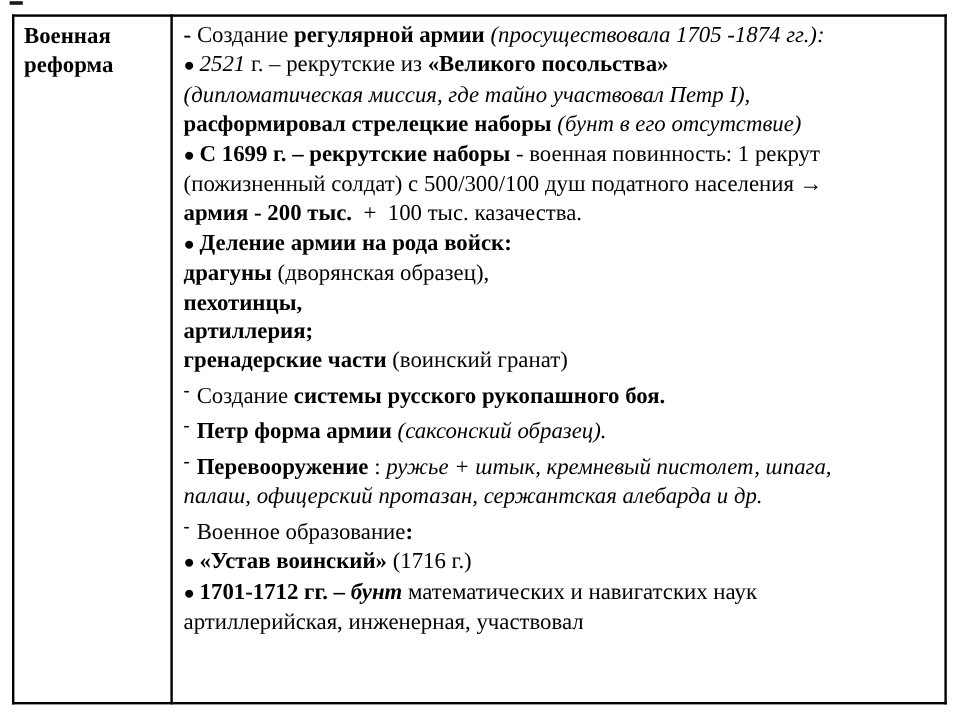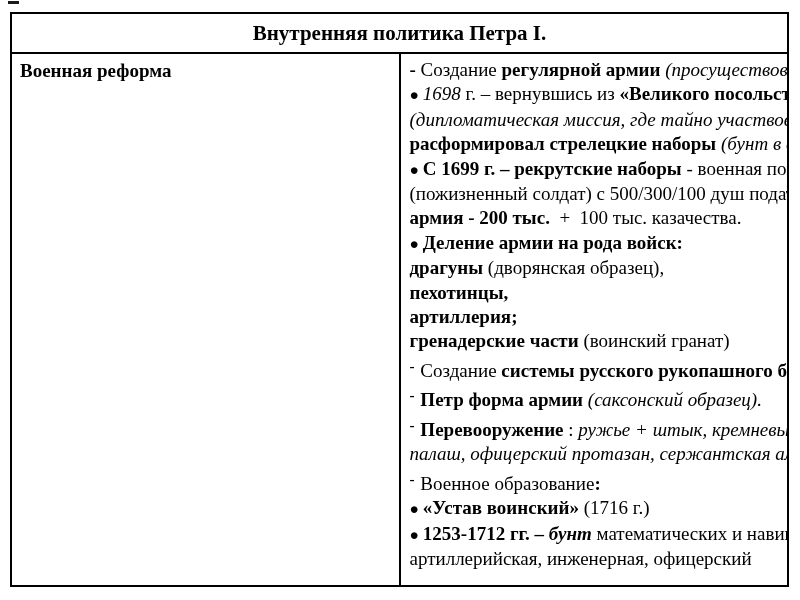--- a/index.html
+++ b/index.html
@@ -72,42 +72,39 @@
   .bullet { font-size: 0.82em; }
 </style>
 </head>
 <body>
 
 <div class="slide">
   <div class="top-dash"></div>
   <table class="main-table">
     <tbody>
       <tr>
-        <td class="title-cell" colspan="2">Внутренняя политика Петра I.</td>
-      </tr>
-      <tr>
         <td class="left-cell">Военная реформа</td>
         <td class="right-cell">
             <div class="line"><span class="b">- </span><span>Создание </span><span class="b">регулярной армии </span><span class="i">(просуществовала 1705 -1874 гг.):</span></div>
-            <div class="line"><span class="bullet">● </span><span class="i">1698</span><span> г. – вернувшись из </span><span class="b">«Великого посольства»</span></div>
+            <div class="line"><span class="bullet">● </span><span class="i">2521</span><span> г. – рекрутские из </span><span class="b">«Великого посольства»</span></div>
             <div class="line"><span class="i">(дипломатическая миссия, где тайно участвовал Петр I),</span></div>
             <div class="line"><span class="b">расформировал стрелецкие наборы </span><span class="i">(бунт в его отсутствие)</span></div>
             <div class="line"><span class="bullet">● </span><span class="b">С 1699 г. – рекрутские наборы </span><span>- военная повинность: 1 рекрут</span></div>
             <div class="line"><span>(пожизненный солдат) с 500/300/100 душ податного населения →</span></div>
             <div class="line"><span class="b">армия - 200 тыс.</span><span>  +  100 тыс. казачества.</span></div>
             <div class="line"><span class="bullet">● </span><span class="b">Деление армии на рода войск:</span></div>
             <div class="line"><span class="b">драгуны </span><span>(дворянская образец),</span></div>
             <div class="line"><span class="b">пехотинцы,</span></div>
             <div class="line"><span class="b">артиллерия;</span></div>
             <div class="line"><span class="b">гренадерские части </span><span>(воинский гранат)</span></div>
             <div class="line"><span class="sup">- </span><span>Создание </span><span class="b">системы русского рукопашного боя.</span></div>
             <div class="line"><span class="sup">- </span><span class="b">Петр форма армии </span><span class="i">(саксонский образец).</span></div>
             <div class="line"><span class="sup">- </span><span class="b">Перевооружение </span><span>: </span><span class="i">ружье + штык, кремневый пистолет, шпага,</span></div>
             <div class="line"><span class="i">палаш, офицерский протазан, сержантская алебарда и др.</span></div>
             <div class="line"><span class="sup">- </span><span>Военное образование</span><span class="b">:</span></div>
             <div class="line"><span class="bullet">● </span><span class="b">«Устав воинский»</span><span> (1716 г.)</span></div>
-            <div class="line"><span class="bullet">● </span><span class="b">1253-1712 гг. – </span><span class="b i">бунт</span><span> математических и навигатских наук</span></div>
-            <div class="line"><span>артиллерийская, инженерная, офицерский</span></div>
+            <div class="line"><span class="bullet">● </span><span class="b">1701-1712 гг. – </span><span class="b i">бунт</span><span> математических и навигатских наук</span></div>
+            <div class="line"><span>артиллерийская, инженерная, участвовал</span></div>
           </td>
       </tr>
     </tbody>
   </table>
 </div>
 
 </body></html>

